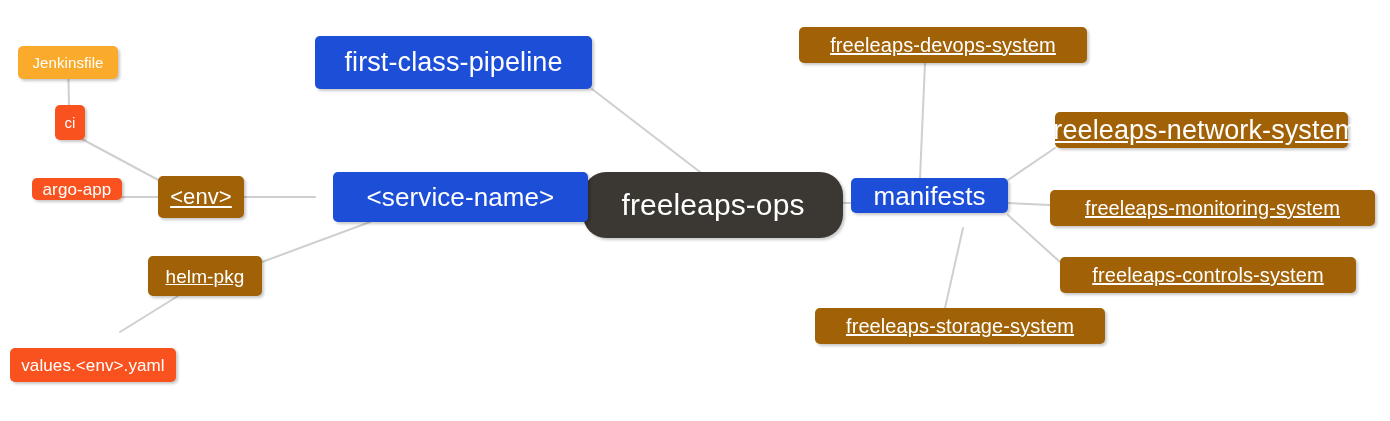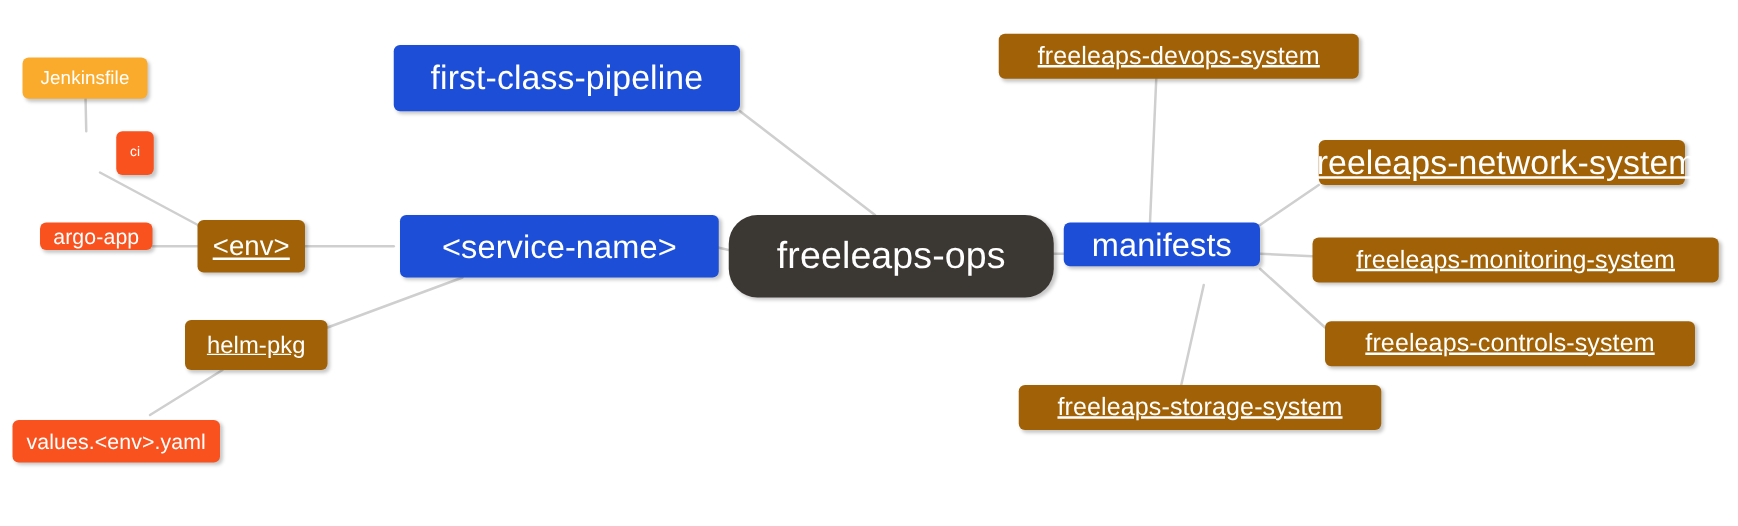--- a/index.html
+++ b/index.html
@@ -59,27 +59,27 @@
       <line x1="120" y1="332" x2="178" y2="296" stroke="#cfcfcf" stroke-width="2" stroke-linecap="round"></line>
       <line x1="925" y1="63" x2="920" y2="178" stroke="#cfcfcf" stroke-width="2" stroke-linecap="round"></line>
       <line x1="1055" y1="148" x2="1008" y2="180" stroke="#cfcfcf" stroke-width="2" stroke-linecap="round"></line>
       <line x1="1050" y1="205" x2="1008" y2="203" stroke="#cfcfcf" stroke-width="2" stroke-linecap="round"></line>
       <line x1="1060" y1="262" x2="1008" y2="215" stroke="#cfcfcf" stroke-width="2" stroke-linecap="round"></line>
       <line x1="945" y1="308" x2="963" y2="228" stroke="#cfcfcf" stroke-width="2" stroke-linecap="round"></line>
     </svg>
   <div id="node-layer">
       <div class="node n-root" style="left: 583px; top: 172px; width: 260px; height: 66px; font-size: 30px; border-radius: 23px;">freeleaps-ops</div>
       <div class="node n-blue" style="left: 315px; top: 36px; width: 277px; height: 53px; font-size: 27px;">first-class-pipeline</div>
-      <div class="node n-blue" style="left: 320px; top: 172px; width: 255px; height: 50px; font-size: 26px;">&lt;service-name&gt;</div>
+      <div class="node n-blue" style="left: 333px; top: 172px; width: 255px; height: 50px; font-size: 26px;">&lt;service-name&gt;</div>
       <div class="node n-blue" style="left: 851px; top: 178px; width: 157px; height: 35px; font-size: 26px;">manifests</div>
       <div class="node n-green" style="left: 158px; top: 176px; width: 86px; height: 42px; font-size: 22px;">&lt;env&gt;</div>
       <div class="node n-green" style="left: 148px; top: 256px; width: 114px; height: 40px; font-size: 19px;">helm-pkg</div>
       <div class="node n-orange" style="left: 18px; top: 25px; width: 100px; height: 33px; font-size: 15px; margin-top: 21px;">Jenkinsfile</div>
-      <div class="node n-red" style="left: 55px; top: 105px; width: 30px; height: 35px; font-size: 11px; margin-left: 38px;">ci</div>
+      <div class="node n-red" style="left: 55px; top: 105px; width: 30px; height: 35px; font-size: 15px;">ci</div>
       <div class="node n-red" style="left: 32px; top: 178px; width: 90px; height: 22px; font-size: 17px;">argo-app</div>
-      <div class="node n-red" style="left: 10px; top: 336px; width: 166px; height: 34px; font-size: 17px;">values.&lt;env&gt;.yaml</div>
+      <div class="node n-red" style="left: 10px; top: 348px; width: 166px; height: 34px; font-size: 17px;">values.&lt;env&gt;.yaml</div>
       <div class="node n-green" style="left: 799px; top: 27px; width: 288px; height: 36px; font-size: 20px;">freeleaps-devops-system</div>
       <div class="node n-green" style="left: 1055px; top: 112px; width: 293px; height: 36px; font-size: 27px;">freeleaps-network-system</div>
       <div class="node n-green" style="left: 1050px; top: 190px; width: 325px; height: 36px; font-size: 20px;">freeleaps-monitoring-system</div>
       <div class="node n-green" style="left: 1060px; top: 257px; width: 296px; height: 36px; font-size: 20px;">freeleaps-controls-system</div>
       <div class="node n-green" style="left: 815px; top: 308px; width: 290px; height: 36px; font-size: 20px;">freeleaps-storage-system</div>
     </div>
 </div>
 
 </body></html>

